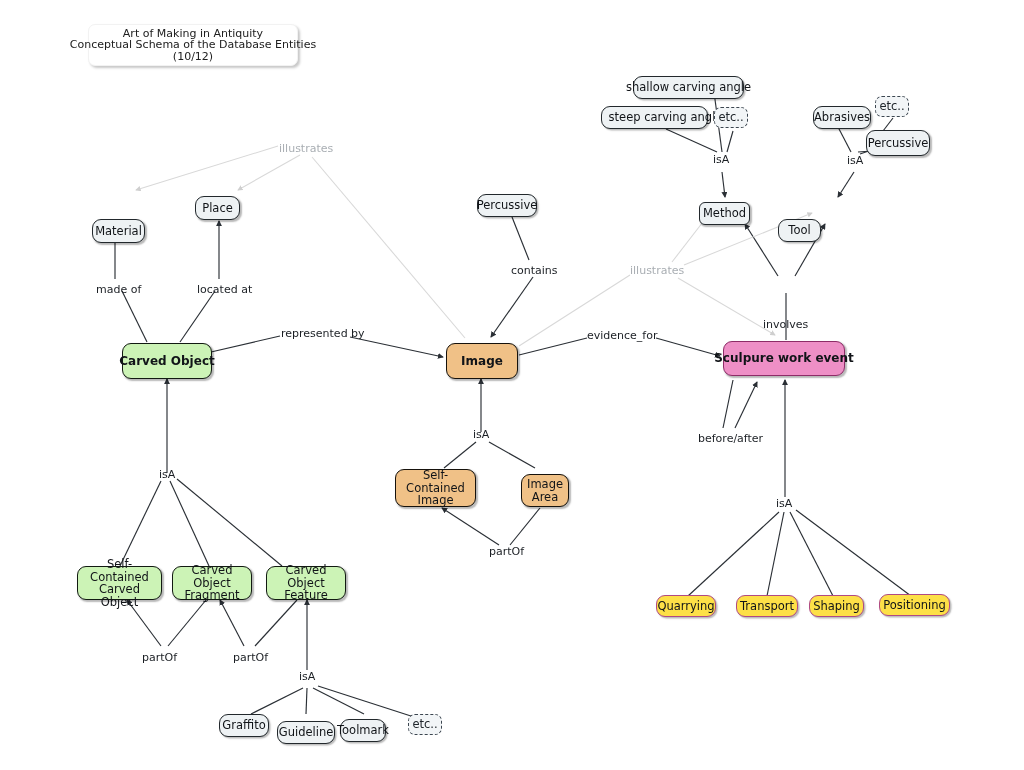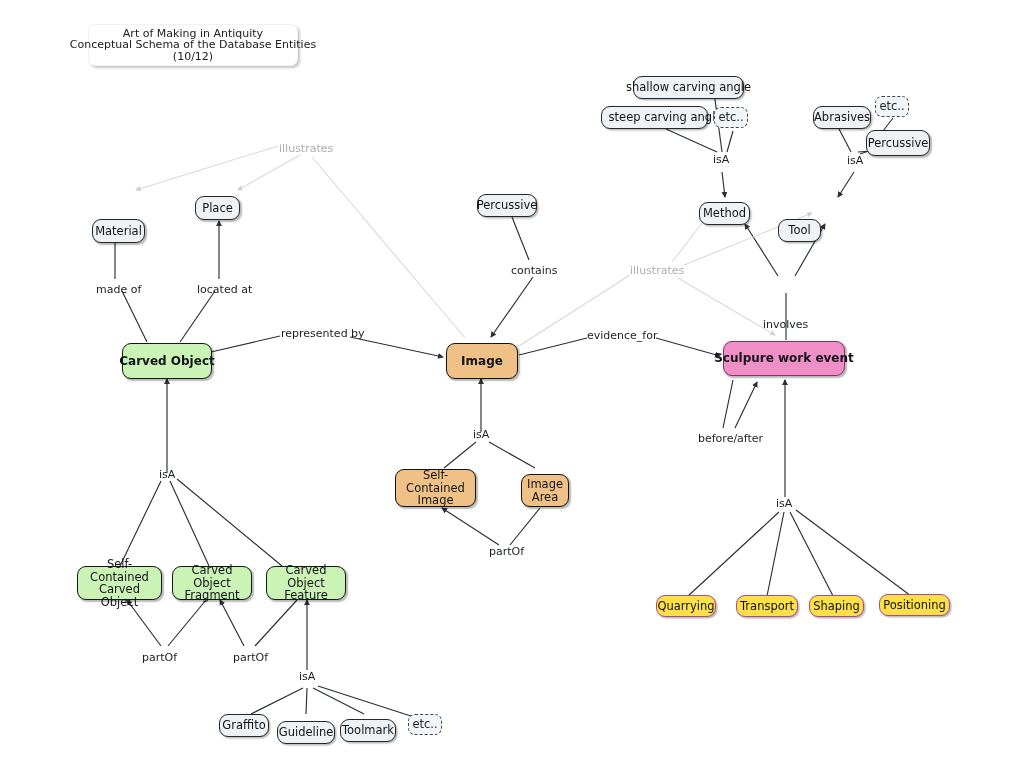--- a/index.html
+++ b/index.html
@@ -234,31 +234,31 @@
 
   <div class="node green multiline" style="left:266px; top:566px; width:80px; height:34px; flex-direction:column;">
     <span>Carved Object</span>
     <span>Feature</span>
   </div>
 
   <div class="node" style="left:219px; top:714px; width:50px; height:23px;">Graffito</div>
 
   <div class="node" style="left:277px; top:721px; width:58px; height:23px;">Guideline</div>
 
-  <div class="node" style="left:340px; top:719px; width:56px; height:23px;">Toolmark</div>
+  <div class="node" style="left:340px; top:719px; width:46px; height:23px;">Toolmark</div>
 
   <div class="node etc" style="left:408px; top:714px; width:34px; height:21px;">etc..</div>
 
   <div class="node" style="left:633px; top:76px; width:111px; height:23px;">shallow carving angle</div>
 
   <div class="node" style="left:601px; top:106px; width:107px; height:23px;padding-left:28px;">steep carving angle</div>
 
   <div class="node etc" style="left:714px; top:107px; width:34px; height:21px;">etc..</div>
 
-  <div class="node" style="left:699px; top:202px; width:51px; height:23px;">Method</div>
+  <div class="node" style="left:699px; top:202px; width:51px; height:23px;border-radius:6px;">Method</div>
 
   <div class="node" style="left:813px; top:106px; width:58px; height:23px;">Abrasives</div>
 
   <div class="node" style="left:866px; top:130px; width:64px; height:26px;">Percussive</div>
 
   <div class="node etc" style="left:875px; top:96px; width:34px; height:21px;">etc..</div>
 
   <div class="node" style="left:778px; top:203px; width:43px; height:23px;margin-top:16px;">Tool</div>
 
   <div class="node pink bold" style="left:723px; top:341px; width:122px; height:35px;">Sculpure work event</div>

